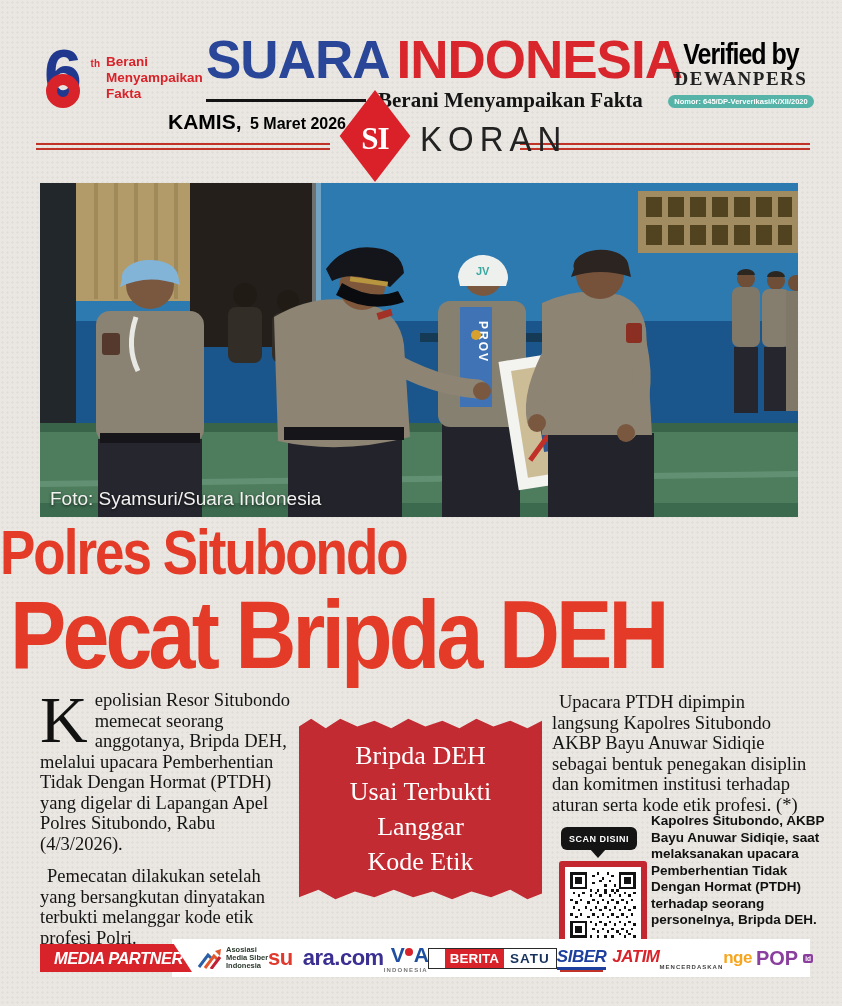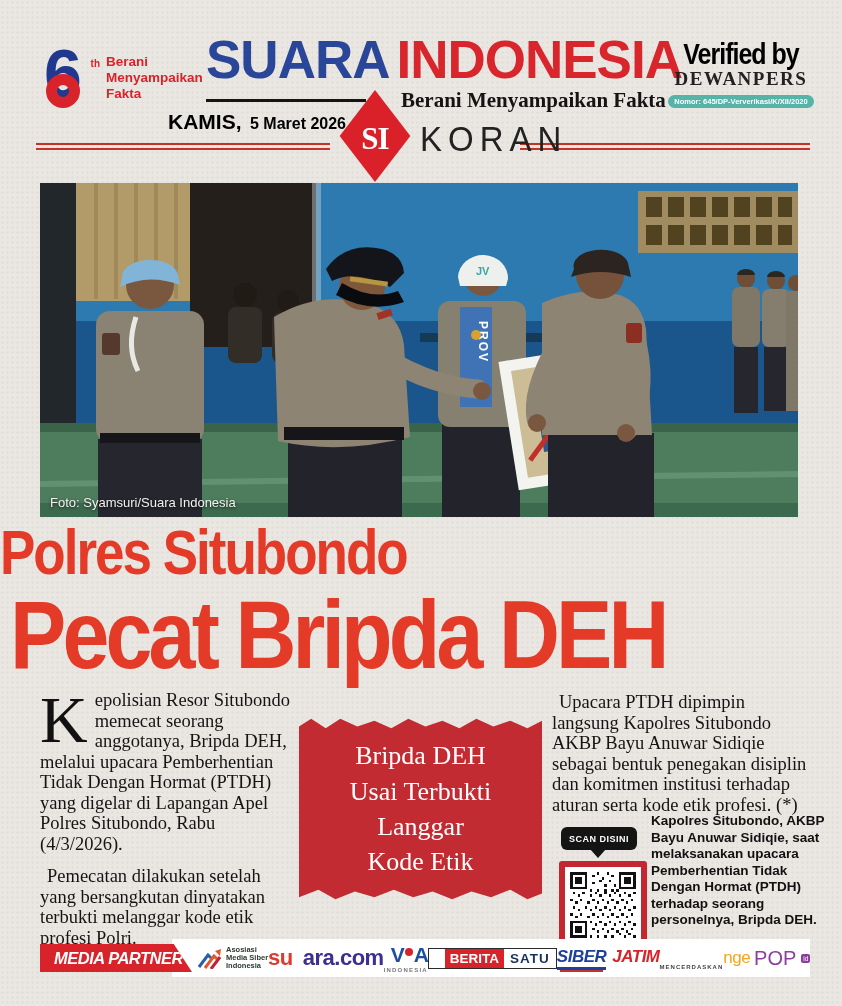--- a/index.html
+++ b/index.html
@@ -16,38 +16,38 @@
   .six { position:relative; width:52px; height:72px; }
   .six-digit { font-size:68px; font-weight:900; color:#20398f; line-height:66px; letter-spacing:-2px; }
   .six-bowl { position:absolute; left:2px; bottom:4px; width:34px; height:34px; border-radius:50%; border:11px solid #d8232a; }
   .six-th { position:absolute; right:-4px; top:2px; color:#d8232a; font-size:10px; font-weight:700;margin-top:16px; }
   .anniv-text { color:#d8232a; font-weight:700; font-size:13.5px; line-height:1.18; padding-top:14px; }
   .masthead { position:absolute; left:206px; top:33px; }
   .masthead-title { font-size:53px; font-weight:900; letter-spacing:-1px; line-height:1; white-space:nowrap; }
   .mh-blue { color:#2a4699; } .mh-red { color:#d8262c; margin-left:7px; }
   .masthead-sub { display:flex; align-items:center; margin-top:2px; }
   .mh-rule { width:160px; height:3px; background:#141414; margin-right:12px; }
-  .mh-tagline { font-family:"Liberation Serif", serif; font-weight:700; font-size:21px; color:#141414; white-space:nowrap;margin-left:23px; }
+  .mh-tagline { font-family:"Liberation Serif", serif; font-weight:700; font-size:21px; color:#141414; white-space:nowrap; }
   .verified { position:absolute; left:662px; top:38px; width:158px; text-align:center; }
   .vf-1 { font-size:25px; font-weight:900; color:#000; transform:scaleY(1.15); transform-origin:top; letter-spacing:-1px; }
   .vf-2 { font-family:"Liberation Serif", serif; font-size:19px; letter-spacing:1.5px; color:#222; font-weight:600; margin-top:1px; }
   .vf-3 { display:inline-block; background:#56b3a8; color:#fff; font-size:7.5px; font-weight:700; border-radius:8px; padding:2px 6px; margin-top:3px; white-space:nowrap; }
   .dateline { position:absolute; left:168px; top:110px; white-space:nowrap; }
   .date-day { font-size:21px; font-weight:900; letter-spacing:0; }
   .date-rest { font-size:16px; font-weight:700; margin-left:4px; }
   .redline { position:absolute; top:143px; height:7px; border-top:2px solid #c13327; border-bottom:2px solid #c13327; }
   .redline.left { left:36px; width:294px; }
   .redline.right { left:520px; width:290px; }
   .si-diamond { position:absolute; left:351px; top:112px; width:48px; height:48px; background:#da2129; transform:scaleY(1.3) rotate(45deg); transform-origin:center; box-shadow:0 0 0 1px #da2129; }
   .si-text { position:absolute; left:351px; top:121px; width:48px; text-align:center; font-family:"Liberation Serif", serif; font-weight:700; font-size:31px; color:#fff; letter-spacing:-1px; }
   .koran { position:absolute; left:420px; top:119px; font-size:33px; letter-spacing:6px; color:#222; font-weight:400; transform:scaleY(1.08); transform-origin:top; }
   
   .photo { position:absolute; left:40px; top:183px; width:758px; height:334px; background:#2d7ab1; }
   .photo svg { display:block; width:758px; height:334px; }
-  .photo-caption { position:absolute; left:10px; bottom:7px; color:#f2f2f0; font-size:13px; text-shadow:0 1px 3px rgba(0,0,0,.7); }
+  .photo-caption { position:absolute; left:10px; bottom:7px; color:#f2f2f0; font-size:19px; text-shadow:0 1px 3px rgba(0,0,0,.7); }
   
   .headline { position:absolute; left:0; top:521px; width:673px; text-align:left; color:#e33b28; font-weight:900; }
   .hl1 { font-size:53px; letter-spacing:-2px; transform:scaleY(1.18); transform-origin:top center; line-height:1; }
   .hl2 { font-size:87px; letter-spacing:-4px; transform:scale(.97,1.1); transform-origin:top center; line-height:1; margin-top:13px; white-space:nowrap; }
   
   .col { position:absolute; font-family:"Liberation Serif", serif; font-size:18.5px; line-height:20.5px; color:#141414; }
   .col1 { left:40px; top:690px; width:258px; }
   .col2 { left:552px; top:692px; width:263px; }
   .col p + p { margin-top:12px; }
   .dropcap { float:left; font-size:66px; line-height:52px; padding:4px 7px 0 0; font-weight:400; color:#111; }
@@ -76,21 +76,21 @@
   .voa-dot { width:8px; height:8px; border-radius:50%; background:#d8232a; margin:0 1px 6px 1px; }
   .voa-sub { font-size:6px; letter-spacing:1.2px; color:#777; font-weight:700; }
   .bsatu { border:1.5px solid #2a2a2a; display:flex; align-items:stretch; gap:0; }
   .bsatu .p1 { background:#d8232a; color:#fff; padding:2px 5px; font-weight:800; font-size:13.5px;margin-left:16px; }
   .bsatu .p2 { color:#16325c; padding:2px 6px; font-weight:800; font-size:13.5px; letter-spacing:1px; }
   .sjatim { align-items:flex-end; gap:0; }
   .sjatim-row { display:flex; gap:6px; font-weight:900; font-style:italic; font-size:17px; letter-spacing:-.5px; }
   .sjatim .p1 { color:#1d3f9e; border-bottom:3px solid #1d3f9e; box-shadow:0 5px 0 -3px #c13327; }
   .sjatim .p2 { color:#d8232a; }
   .sjatim-tag { font-size:6px; letter-spacing:1px; color:#444; font-weight:700; margin-top:2px; }
-  .ngepop { font-weight:400; }
+  .ngepop { font-weight:700; }
   .ngepop .p1 { color:#f7a51d; font-size:17px; letter-spacing:-.5px; }
   .ngepop .p2 { color:#8a3f9e; font-size:20px; letter-spacing:0; }
   .ngepop .idb { display:inline-block; background:#8a3f9e; color:#fff; font-size:6.5px; border-radius:2px; padding:1px 2px; vertical-align:top; margin-left:1px; }
 </style>
 </head>
 <body>
 
 <div class="page">
 
   <div class="anniv">

